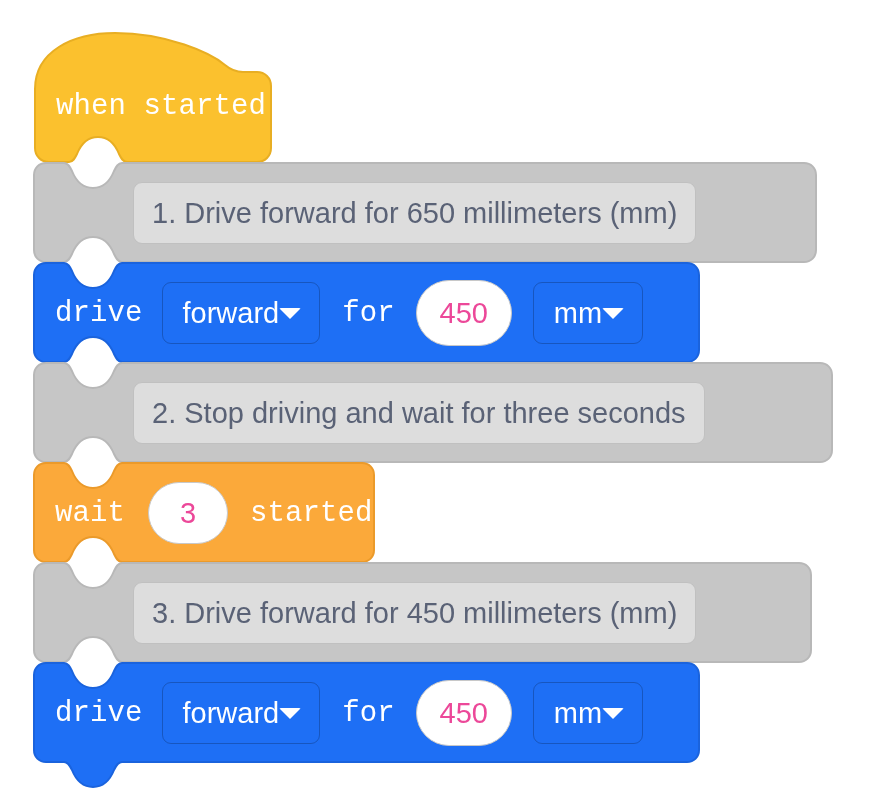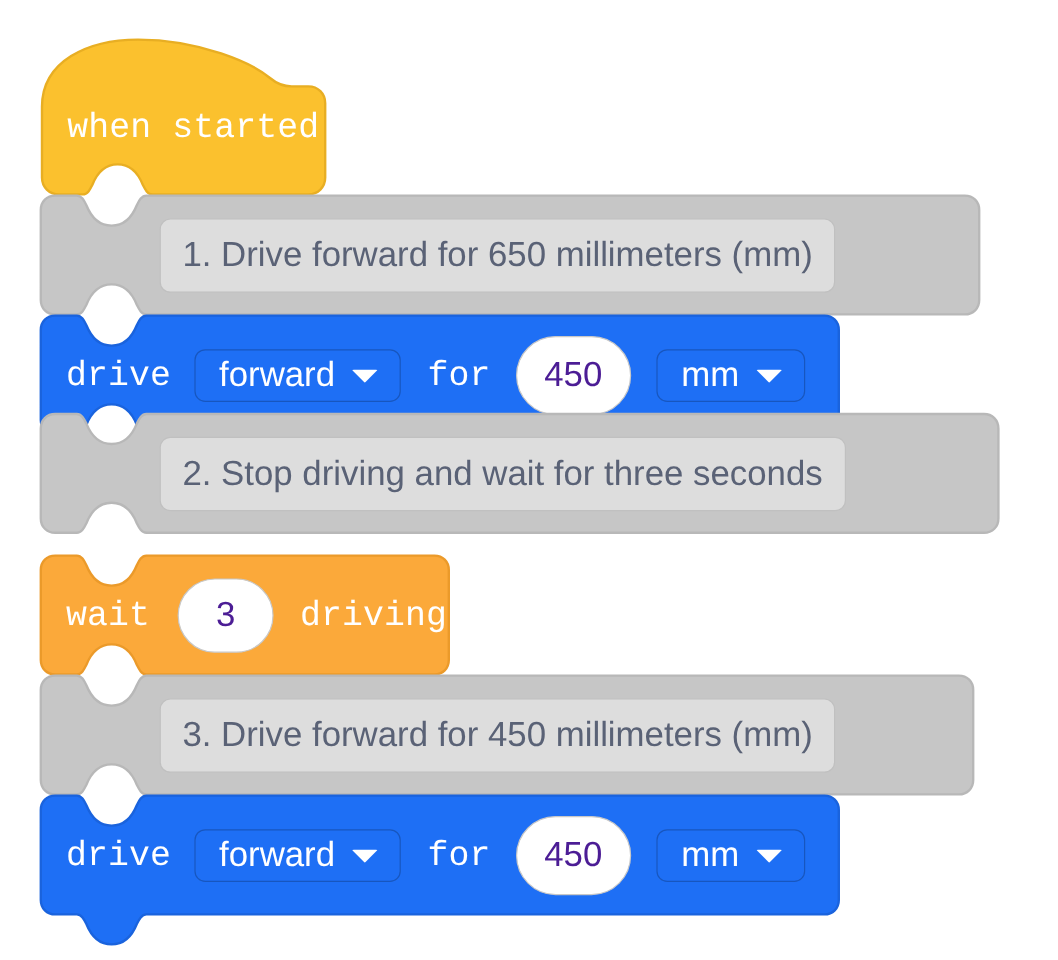--- a/index.html
+++ b/index.html
@@ -45,22 +45,21 @@
     font-family: Liberation Mono, monospace;
     letter-spacing: 0.1px;
     white-space: nowrap;
     line-height: 1;
   }
 
   
   .dropdown {
     display: inline-flex;
     align-items: center;
-    gap: 14px;
-    height: 44px;
+    height: 62px;
     padding: 0 18px 0 20px;
     border-radius: 9px;
     border: 1px solid rgba(0,0,0,0.22);
     background: transparent;
     white-space: nowrap;
   }
   .dropdown .dd-text {
     color: #ffffff;
     font-size: 29px;
     line-height: 1;
@@ -80,21 +79,21 @@
   .num-oval {
     display: inline-flex;
     align-items: center;
     justify-content: center;
     min-width: 96px;
     height: 66px;
     padding: 0 14px;
     background: #ffffff;
     border: 1px solid #c8c8c8;
     border-radius: 34px;
-    color: #4c1d95;
+    color: #ec4899;
     font-size: 29px;
     line-height: 1;
   }
   .num-oval.small {
     min-width: 80px;
     height: 62px;
     border-radius: 32px;
   }
 
   
@@ -198,21 +197,21 @@
       </span>
       <span class="blk-label" style="margin-left:22px;">for</span>
       <span class="num-oval" style="margin-left:21px;">450</span>
       <span class="dropdown" style="margin-left:21px;">
         <span class="dd-text">mm</span>
         <span class="caret"></span>
       </span>
     </div>
   </div>
 
-  <div class="block" style="left:33px; top:344px; width:801px; height:102px;">
+  <div class="block" style="left:33px; top:362px; width:801px; height:102px;">
     <svg width="801" height="102" viewBox="0 0 801 102">
       <path d="M 1,13
                C 1,6 6,1 13,1
                L 31,1
                C 35,1 37,5 39,9
                C 43,19 50,26 60,26
                C 70,26 77,19 81,9
                C 83,5 85,1 89,1
                L 787,1
                C 794,1 799,6 799,13
@@ -250,21 +249,21 @@
                C 77,82 70,75 60,75
                C 50,75 43,82 39,92
                C 37,96 35,100 31,100
                L 13,100
                C 6,100 1,95 1,88
                Z" fill="#fba93a" stroke="#eb9a2a" stroke-width="2"></path>
     </svg>
     <div class="content" style="width:343px; height:102px; padding-left:18px;align-items:center;">
       <span class="blk-label" style="margin-left:4px;">wait</span>
       <span class="num-oval small" style="margin-left:23px;">3</span>
-      <span class="blk-label" style="margin-left:22px;">driving</span>
+      <span class="blk-label" style="margin-left:22px;">started</span>
     </div>
   </div>
 
   <div class="block" style="left:33px; top:562px; width:780px; height:102px;">
     <svg width="780" height="102" viewBox="0 0 780 102">
       <path d="M 1,13
                C 1,6 6,1 13,1
                L 31,1
                C 35,1 37,5 39,9
                C 43,19 50,26 60,26

